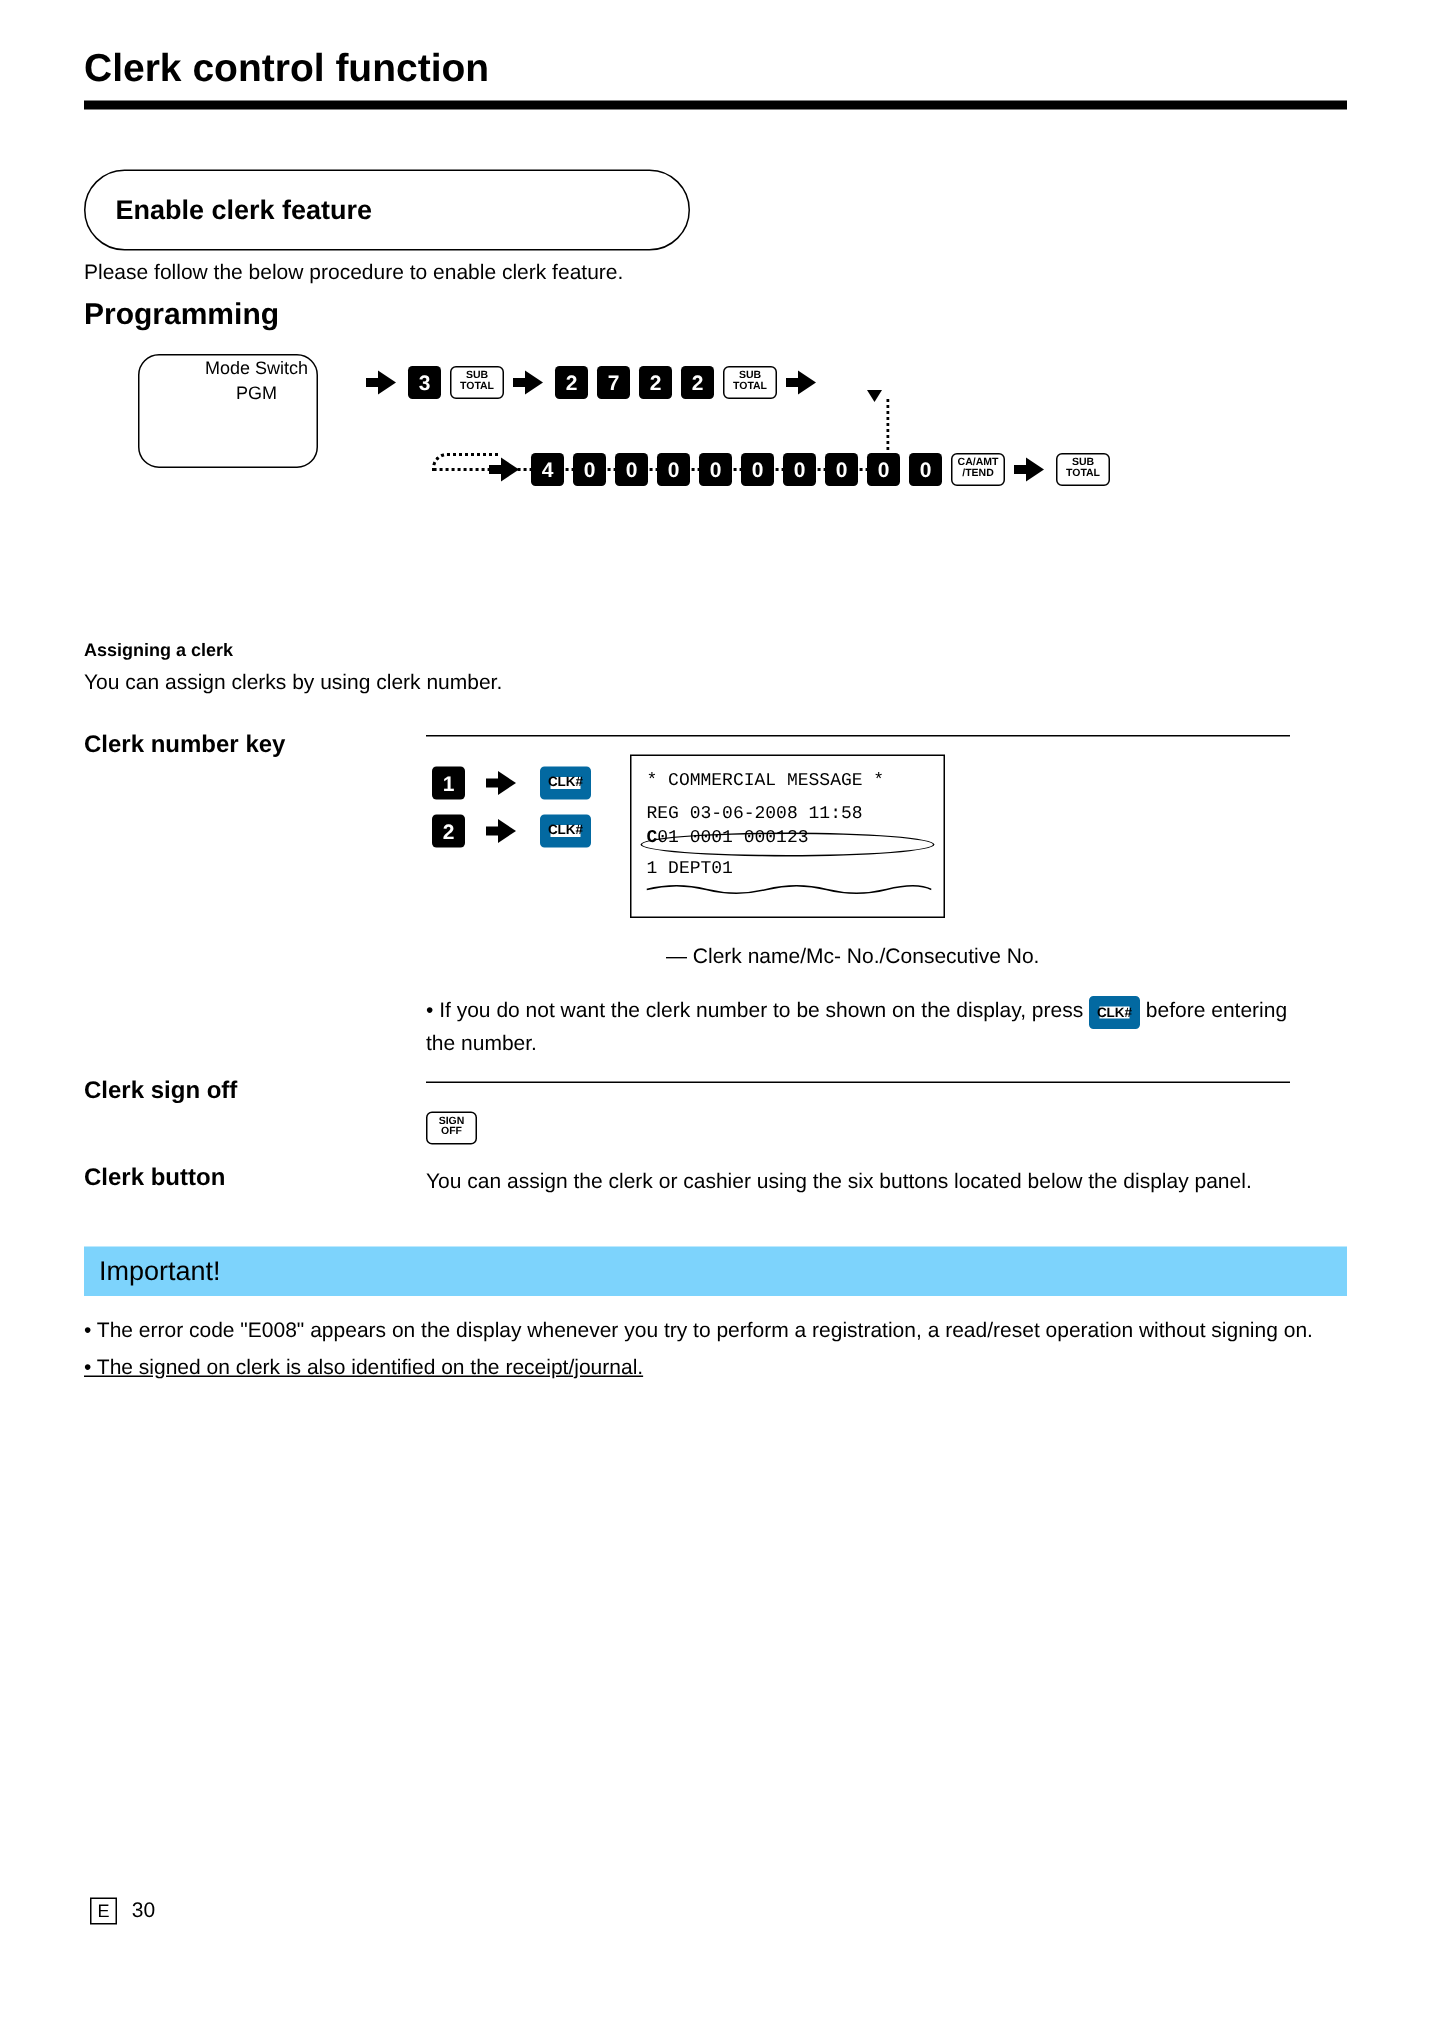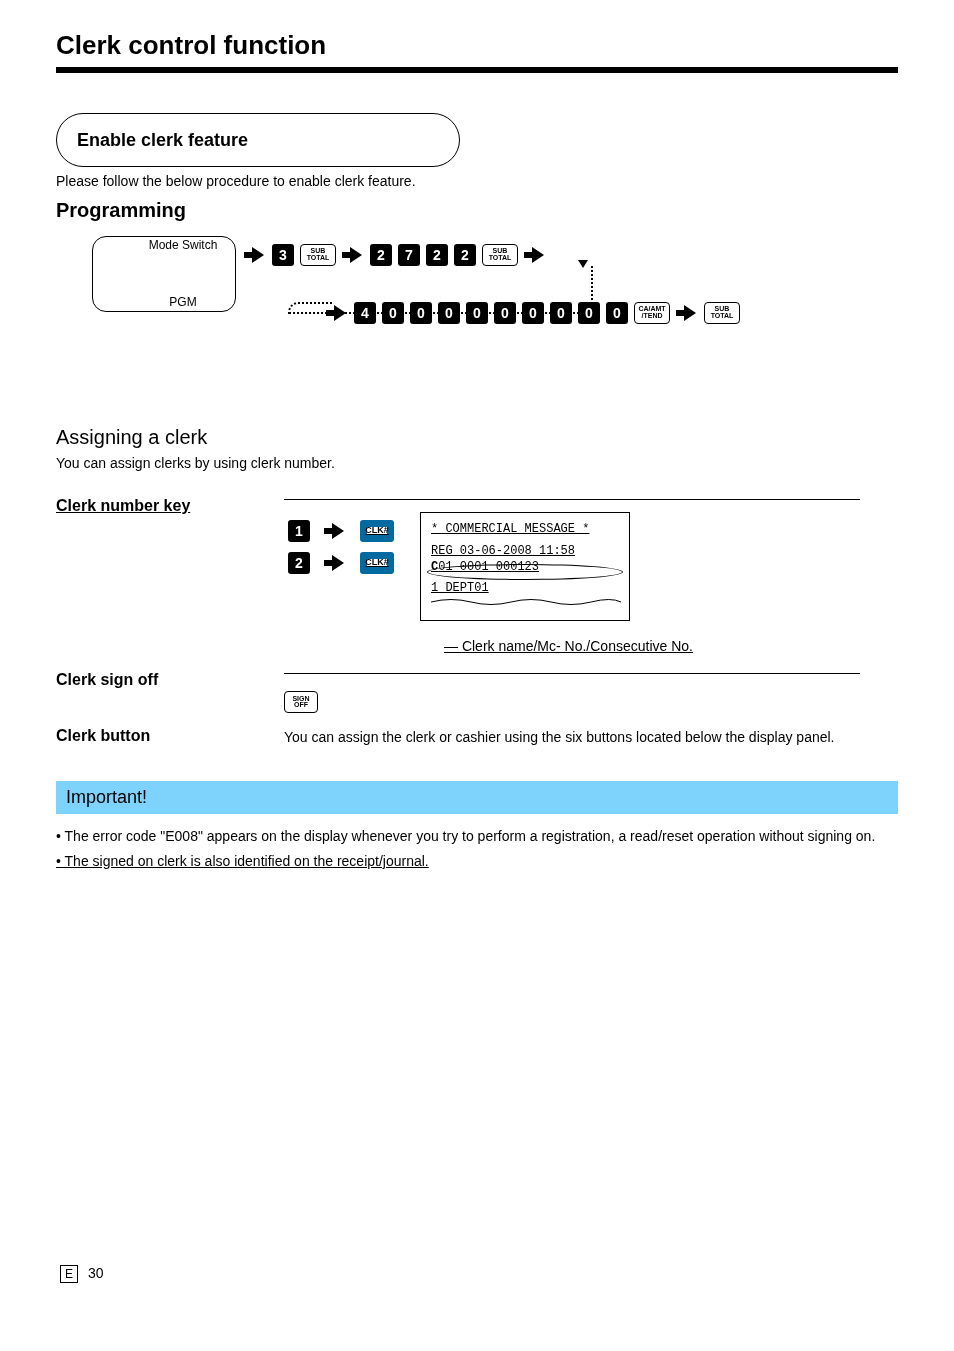--- a/index.html
+++ b/index.html
@@ -46,26 +46,26 @@
       position: relative;
       margin-top: 14px;
       height: 150px;
     }
     .pgmblock {
       position: absolute;
       left: 36px;
       top: 0;
       border: 1px solid #000;
       border-radius: 14px;
-      width: 144px;
+      width: 120px;
       height: 76px;
       display: flex;
       flex-direction: column;
       align-items: center;
-      justify-content: space-between;
+      justify-content: flex-start;
       font-size: 12px;
       line-height: 1.4;
       text-align: center;
       padding-left: 38px;
     }
     .seq-row {
       position: absolute;
       display: flex;
       align-items: center;
       gap: 6px;
@@ -115,22 +115,22 @@
     .dotted-arrowhead {
       position: absolute;
       left: 522px;
       top: 24px;
       width: 0; height: 0;
       border-left: 5px solid transparent;
       border-right: 5px solid transparent;
       border-top: 8px solid #000;
     }
     .subheading2 {
-      font-size: 20px;
-      font-weight: normal;
+      font-size: 12px;
+      font-weight: bold;
       margin-top: 30px;
     }
     .sub-rule {
       border-top: 1.5px solid #000;
       width: 576px;
       margin-top: 2px;
     }
     .assign-block {
       display: flex;
       gap: 26px;
@@ -293,21 +293,21 @@
         <span class="bar"></span>
         <span class="tri"></span>
       </span>
     <span class="fnkey"><span><span>SUB</span><br><span>TOTAL</span></span></span>
   </div>
 </div>
 
 <div class="subheading2" style="margin-top:40px;">Assigning a clerk</div>
 <div class="bodytext">You can assign clerks by using clerk number.</div>
 
-<div class="two-col" style="margin-top:26px;text-decoration:underline;">
+<div class="two-col" style="margin-top:26px;">
   <div class="col-label">Clerk number key</div>
   <div class="col-body">
     <div class="sub-rule"></div>
     <div class="assign-block">
       <div class="assign-rows">
         <div class="assign-row">
           <span class="numkey">1</span>
           <span class="fat-arrow">
               <span class="bar"></span>
               <span class="tri"></span>
@@ -332,20 +332,25 @@
         <div style="height:4px"></div>
         <div> 1 DEPT01</div>
         <svg width="190" height="10">
           <path d="M0 5 Q 20 0 40 5 T 80 5 T 120 5 T 160 5 T 190 5" stroke="#000" fill="none" stroke-width="1"></path>
         </svg>
       </div>
     </div>
     <div class="nopress" style="margin-left:160px;">
       — <span>Clerk name/Mc- No./Consecutive No.</span>
     </div>
+    <div class="nopress">
+      <span>•  If you do not want the clerk number to be shown on the display, press </span>
+      <span class="clkkey">CLK#</span>
+      <span> before entering the number.</span>
+    </div>
   </div>
 </div>
 
 <div class="two-col">
   <div class="col-label">Clerk sign off</div>
   <div class="col-body">
     <div class="sub-rule"></div>
     <div style="margin-top:12px;">
       <span class="fnkey" style="min-width:34px;">
         <span><span>SIGN</span><br><span>OFF</span></span>

